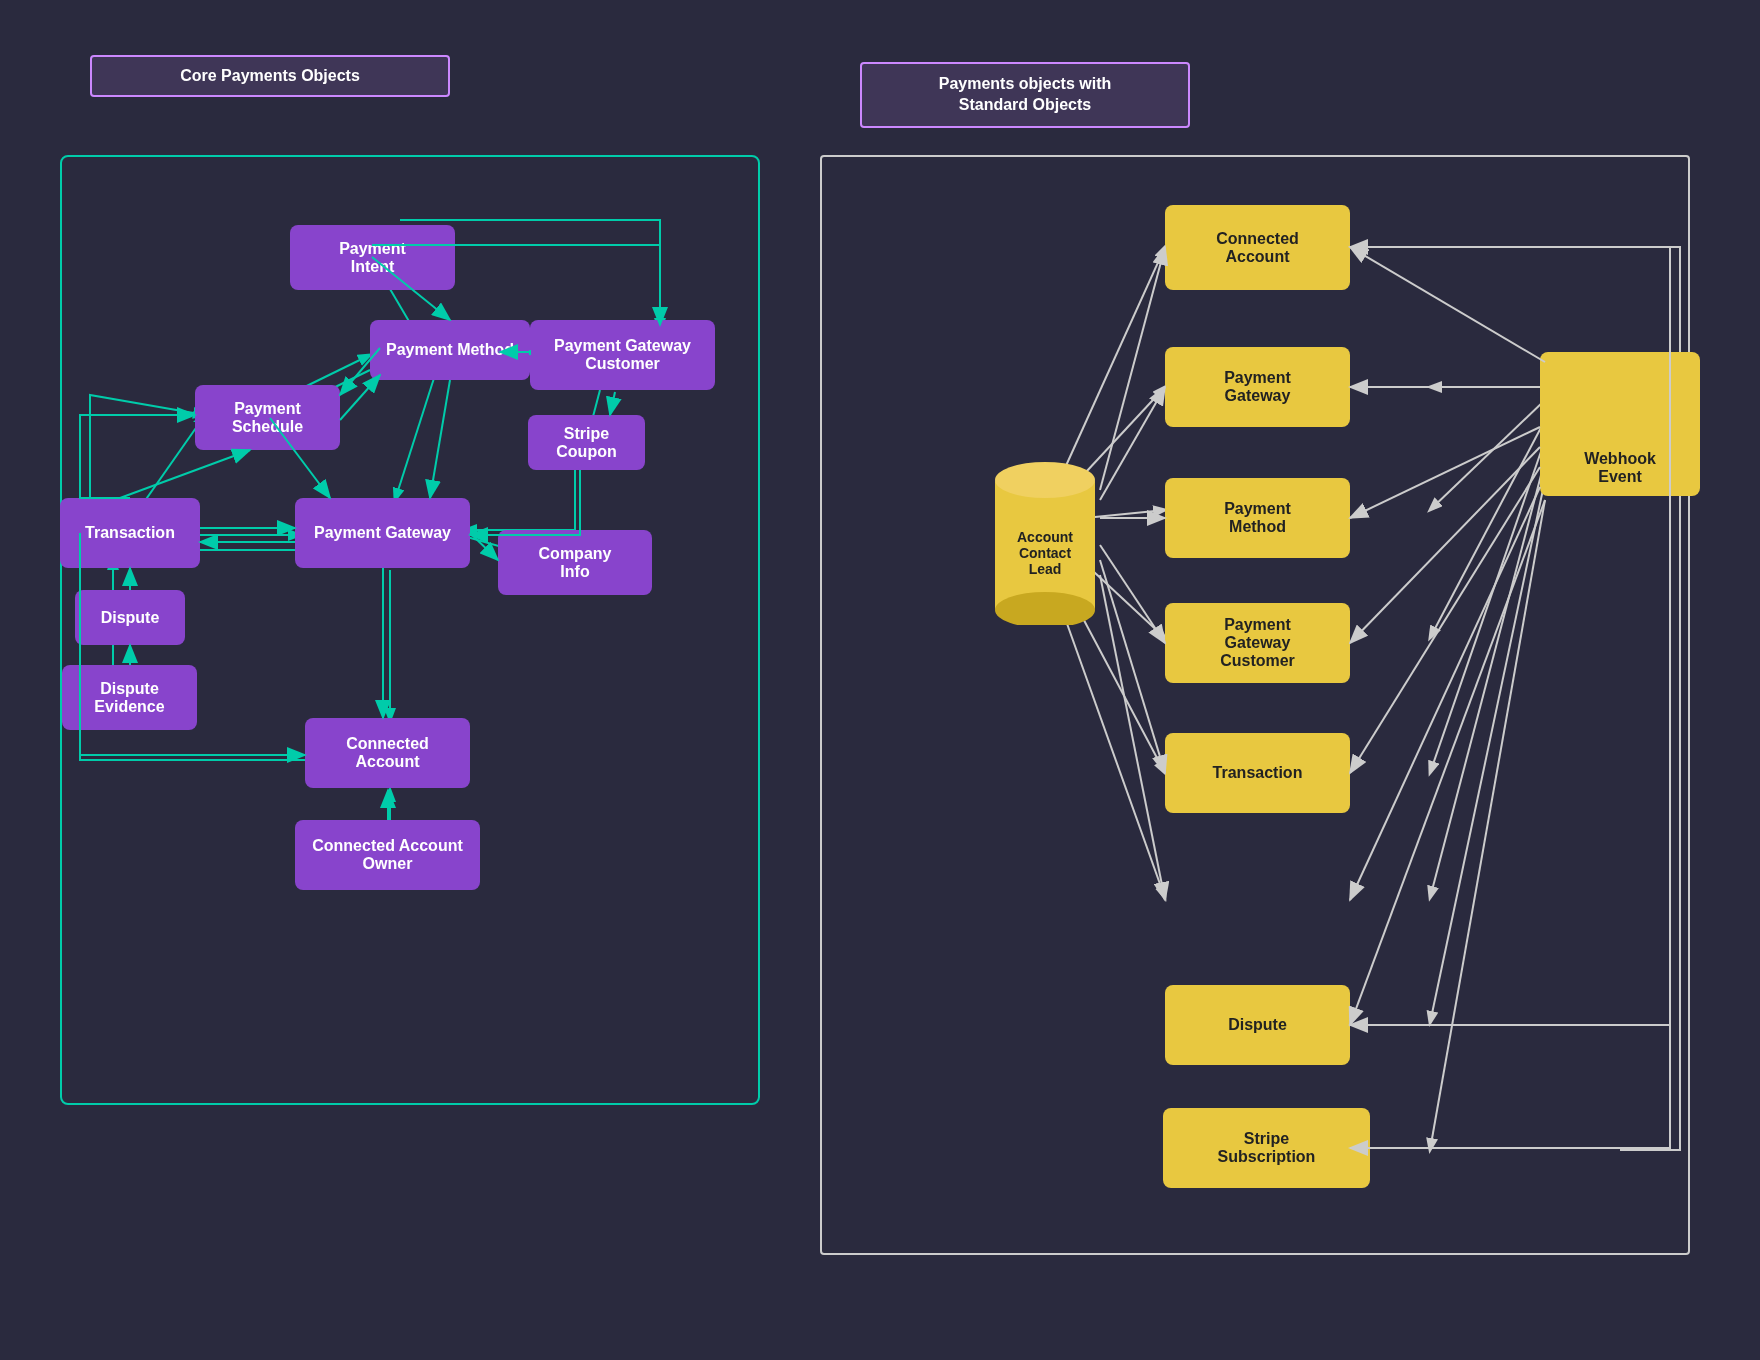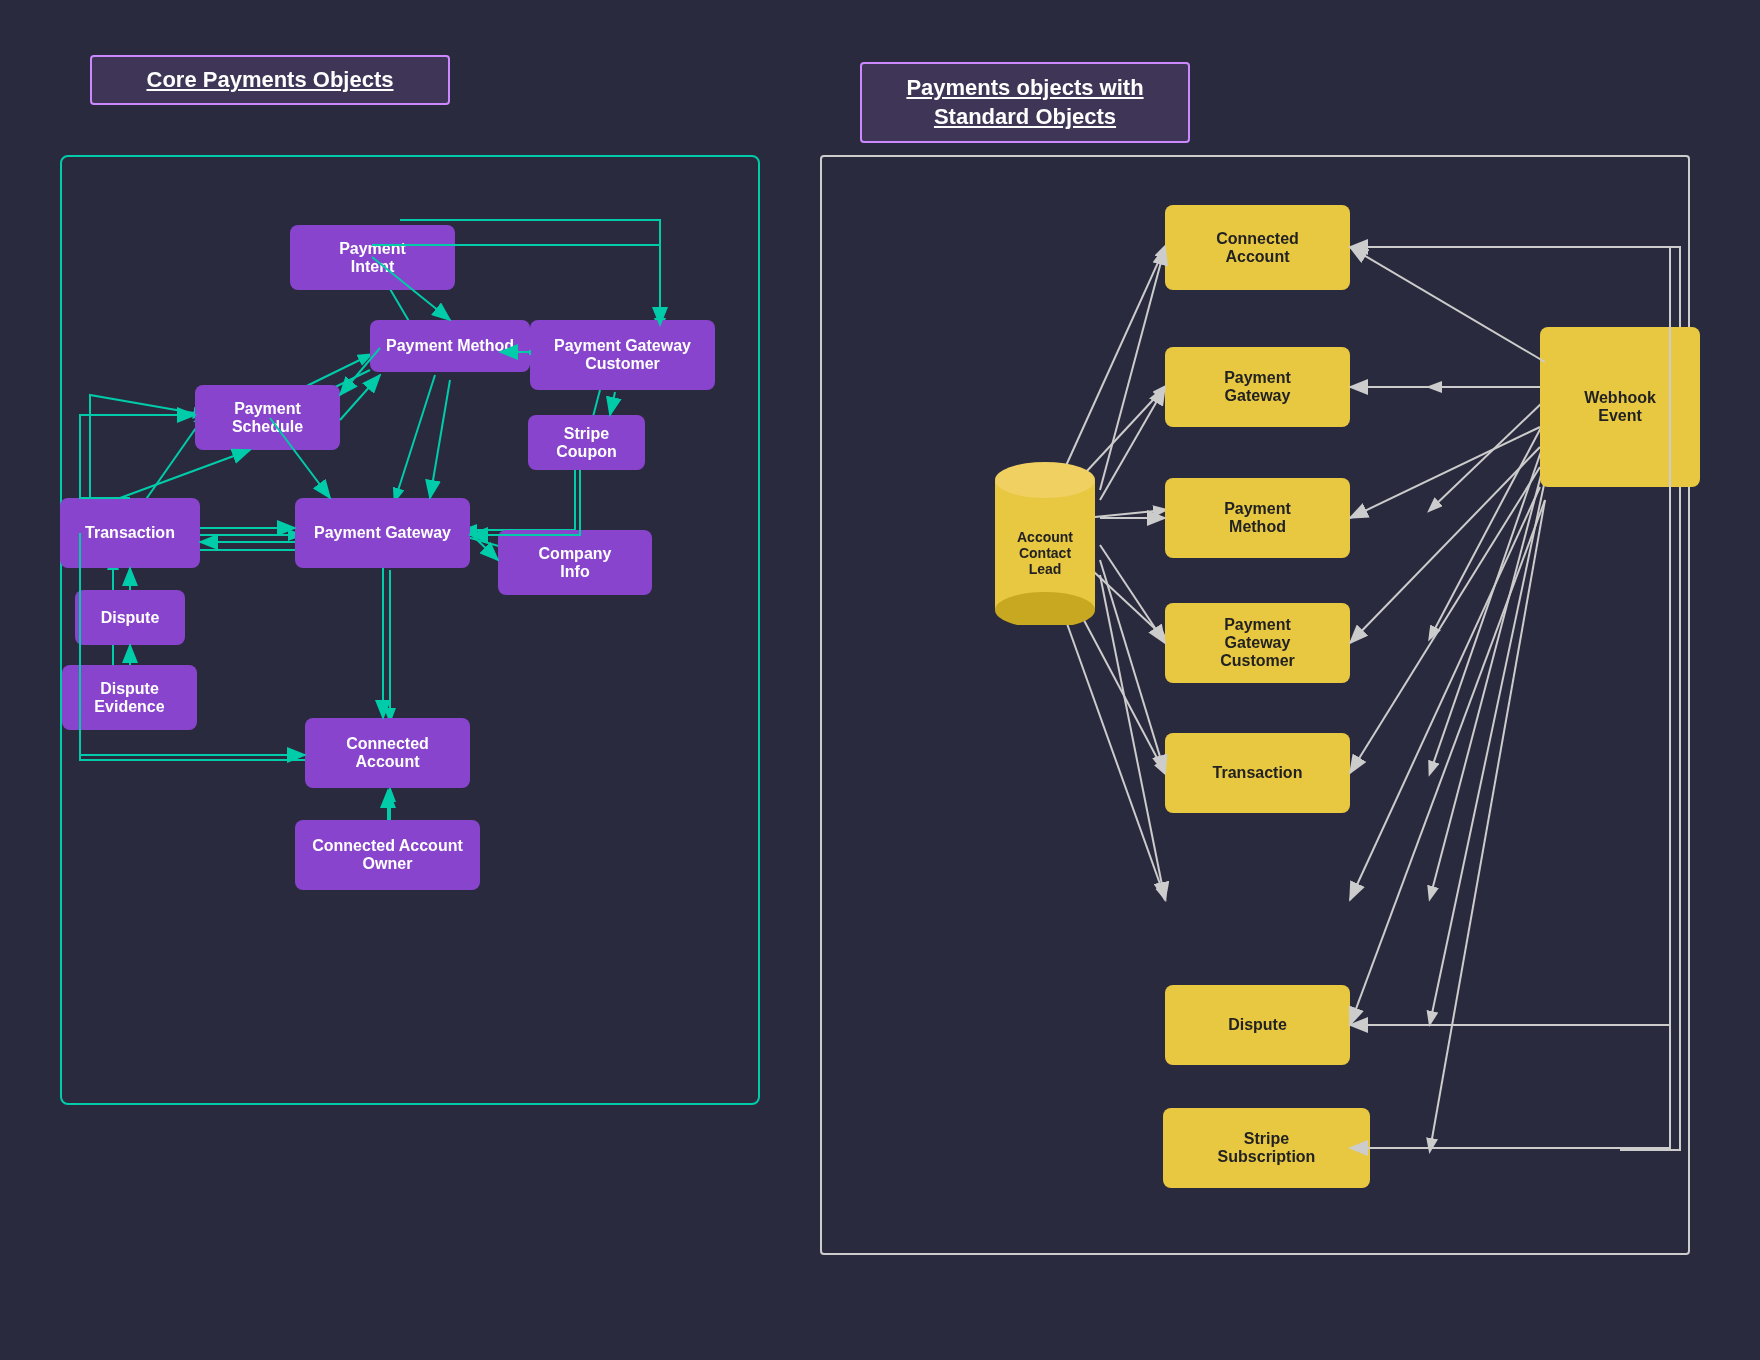--- a/index.html
+++ b/index.html
@@ -19,24 +19,23 @@
     }
 
     
     .title-box {
       position: absolute;
       border: 2px solid #cc88ff;
       background: #cc88ff22;
       border-radius: 4px;
       padding: 10px 20px;
       text-align: center;
-      font-size: 22px;
+      font-size: 16px;
       font-weight: bold;
       color: #ffffff;
-      text-decoration: underline;
     }
 
     
     .node-purple {
       position: absolute;
       background: #8844cc;
       border-radius: 8px;
       padding: 10px 16px;
       text-align: center;
       color: #ffffff;
@@ -194,21 +193,21 @@
 
     <polyline points="1620,247 1680,247 1680,1150 1620,1150" stroke="#cccccc" stroke-width="2" fill="none"></polyline>
     <line x1="1680" y1="247" x2="1680" y2="1150" stroke="#cccccc" stroke-width="2" fill="none"></line>
 
   </svg>
 
   <div class="node-purple" style="left:290px; top:225px; width:165px; height:65px;">
     <span>Payment<br>Intent</span>
   </div>
 
-  <div class="node-purple" style="left:370px; top:320px; width:160px; height:52px;">
+  <div class="node-purple" style="left:370px; top:320px; width:160px; height:60px;">
     <span>Payment Method</span>
   </div>
 
   <div class="node-purple" style="left:530px; top:320px; width:185px; height:70px;">
     <span>Payment Gateway<br>Customer</span>
   </div>
 
   <div class="node-purple" style="left:195px; top:385px; width:145px; height:65px;">
     <span>Payment<br>Schedule</span>
   </div>
@@ -268,21 +267,21 @@
   </div>
 
   <div class="node-yellow" style="left:1165px; top:478px; width:185px; height:80px;">
     <span>Payment<br>Method</span>
   </div>
 
   <div class="node-yellow" style="left:1165px; top:603px; width:185px; height:80px;">
     <span>Payment<br>Gateway<br>Customer</span>
   </div>
 
-  <div class="node-yellow" style="left:1540px; top:327px; width:160px; height:160px;">
+  <div class="node-yellow" style="left:1540px; top:352px; width:160px; height:144px;align-items:flex-end;">
     <span>Webhook<br>Event</span>
   </div>
 
   <div class="node-yellow" style="left:1165px; top:733px; width:185px; height:80px;">
     <span>Transaction</span>
   </div>
 
 
   <div class="node-yellow" style="left:1165px; top:985px; width:185px; height:80px;">
     <span>Dispute</span>

